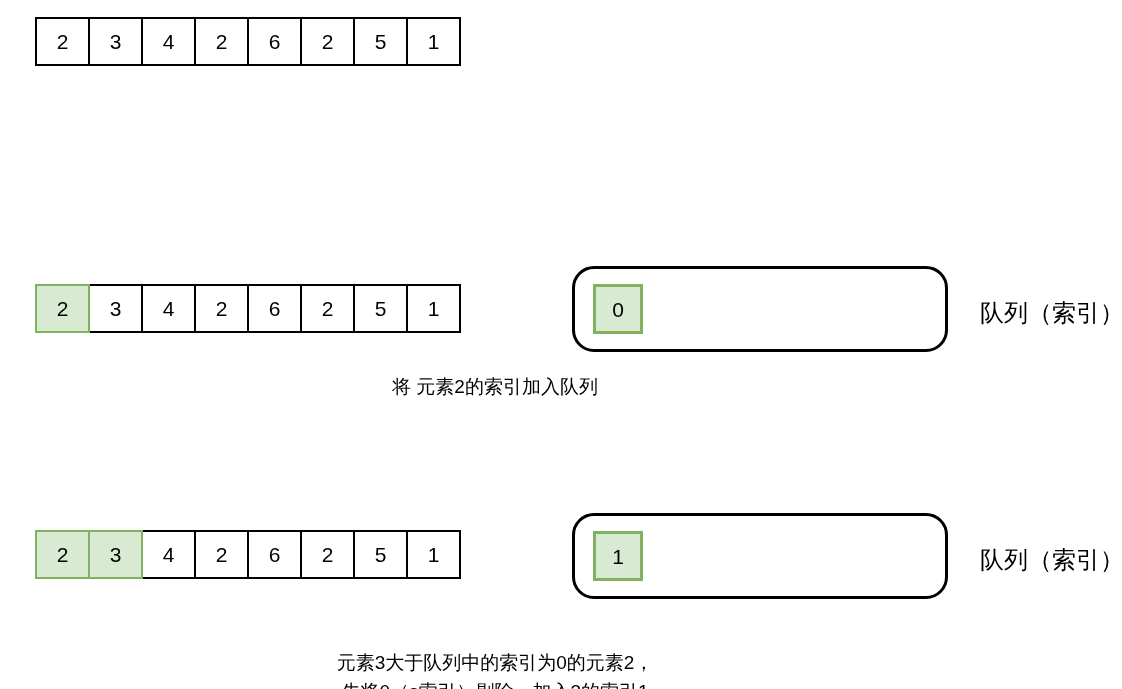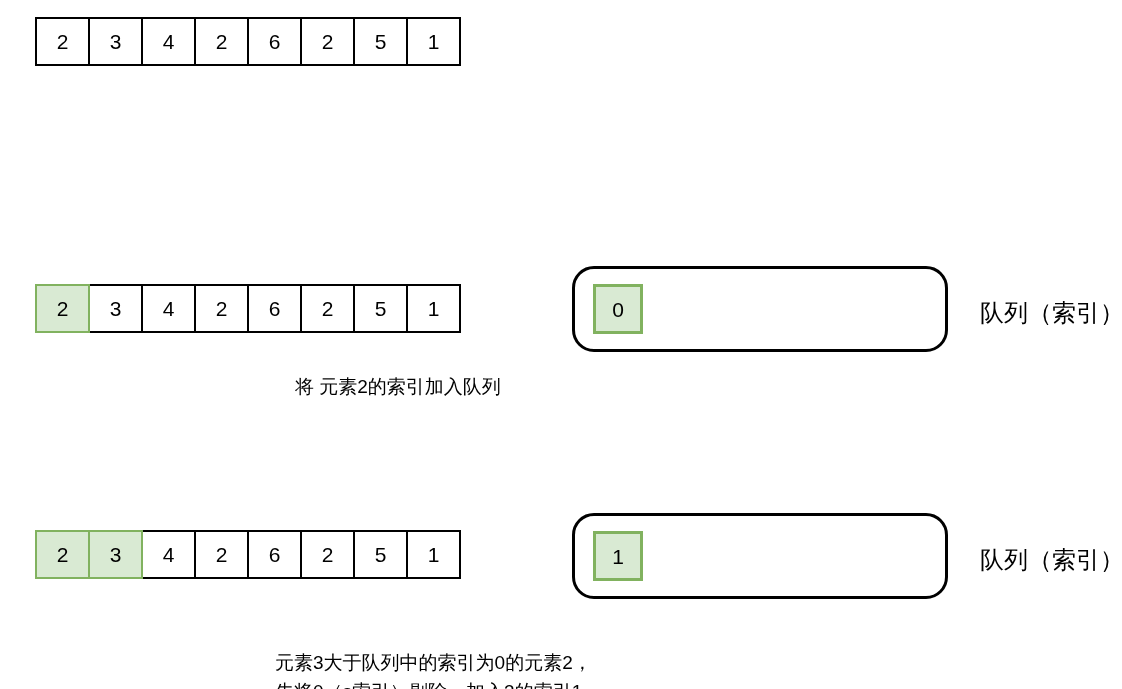--- a/index.html
+++ b/index.html
@@ -72,21 +72,21 @@
     position: absolute;
     font-size: 24px;
     line-height: 1.35;
     white-space: nowrap;
     color: #000000;
   }
   .caption {
     position: absolute;
     font-size: 19px;
     line-height: 1.55;
-    text-align: left;
+    text-align: center;
     white-space: pre-line;
     color: #000000;
   }
 </style>
 </head>
 <body>
 
 <div class="array-row" style="left:35px; top:17px;">
   <div class="cell">2</div>
   <div class="cell">3</div>

